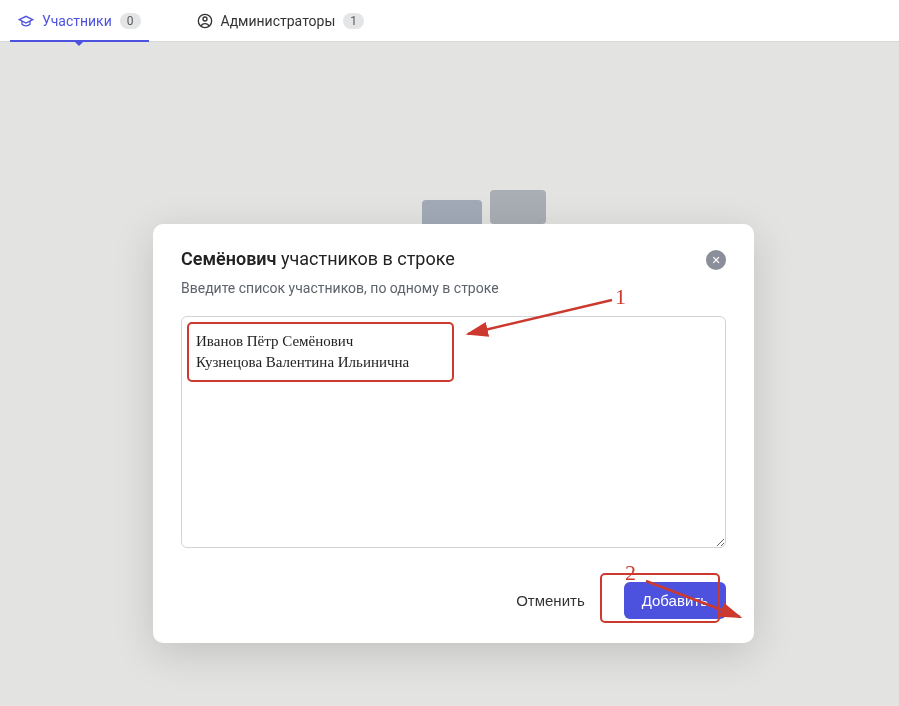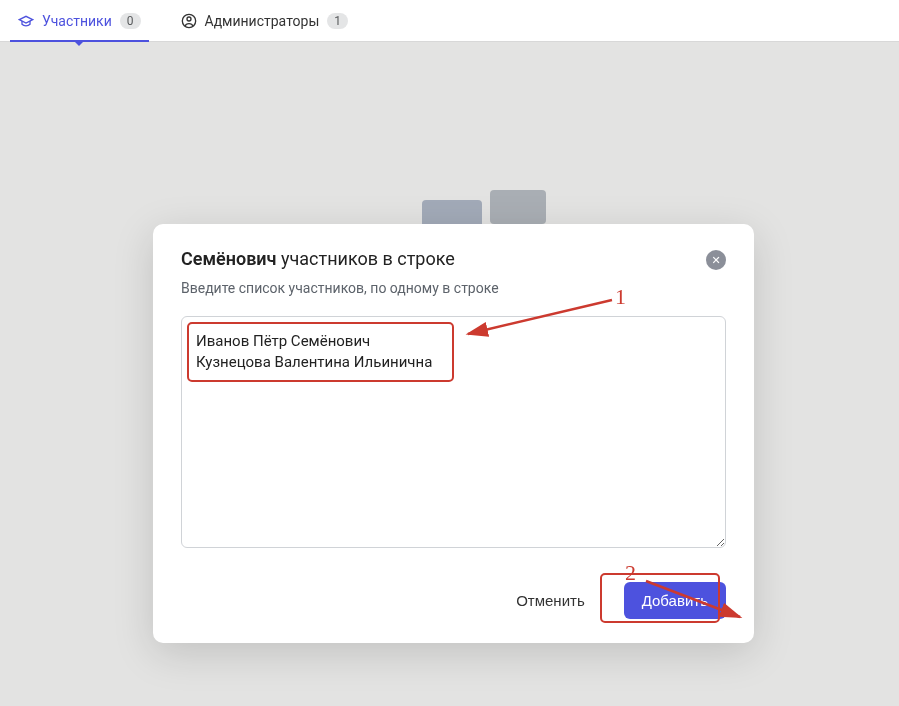--- a/index.html
+++ b/index.html
@@ -17,21 +17,21 @@
     }
     
     
     .tabs {
       display: flex;
       background: #ffffff;
       border-bottom: 1px solid #d8d8d8;
       padding: 0 10px;
       height: 42px;
       align-items: center;
-      gap: 24px;
+      gap: 40px;
     }
     .tab {
       display: flex;
       align-items: center;
       gap: 8px;
       padding: 10px 8px;
       cursor: pointer;
       color: #333;
       font-size: 14px;
       position: relative;
@@ -141,20 +141,21 @@
       margin-top: 2px;
     }
     .modal-subtitle {
       color: #5d636b;
       font-size: 14px;
       margin-top: 10px;
     }
     .textarea-wrap {
       position: relative;
       margin-top: 20px;
+      font-family: Liberation Serif, serif;
     }
     .names-textarea {
       width: 100%;
       height: 232px;
       border: 1px solid #d0d3d7;
       border-radius: 6px;
       padding: 14px 14px;
       font-family: inherit;
       font-size: 15px;
       color: #222;

